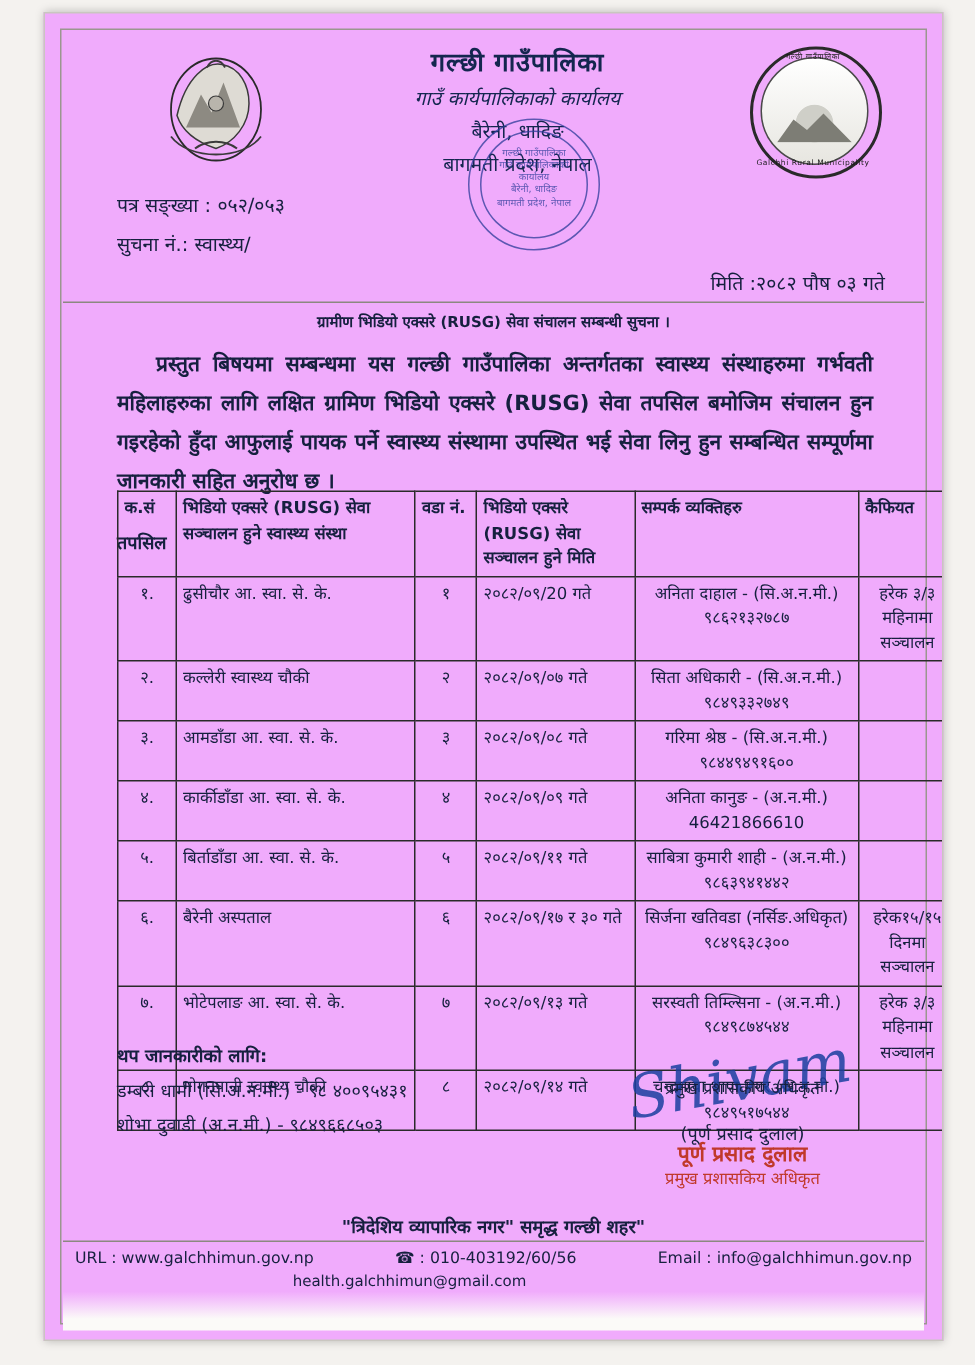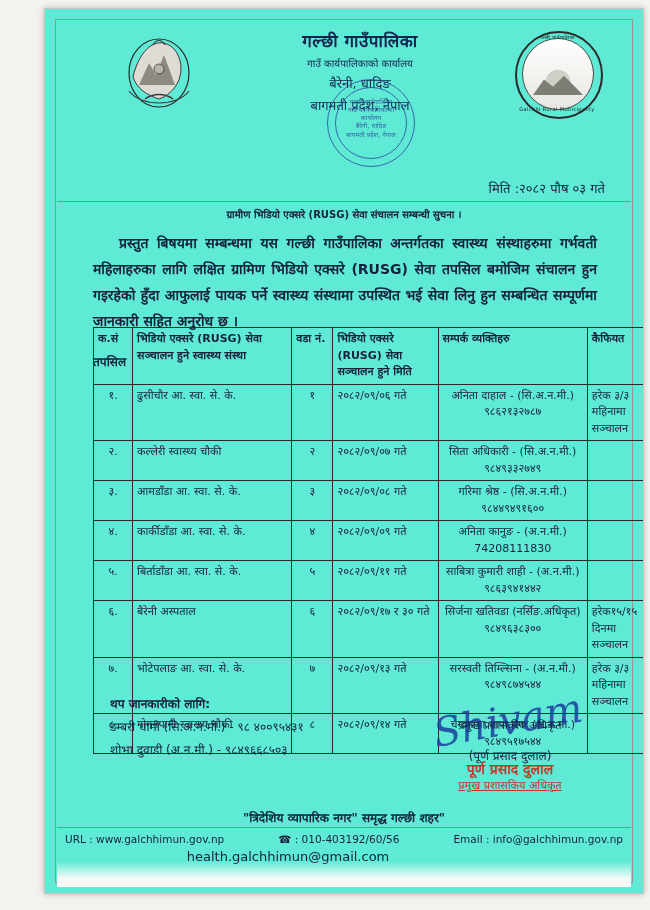--- a/index.html
+++ b/index.html
@@ -10,23 +10,23 @@
     overflow:hidden;
   }
   .page{
     position:relative;
     width:650px;height:910px;
     background:#f4f2ef;
     box-sizing:border-box;
   }
   .sheet{
     position:absolute;
-    left:44px;top:8px;
+    left:29px;top:8px;
     width:598px;height:884px;
-    background:#5eead4;
+    background:#f0abfc;
     border:1px solid #c9c6c0;
     box-shadow:0 0 6px rgba(0,0,0,.25);
     overflow:hidden;
   }
   .inner-border{
     position:absolute;
     left:10px;top:10px;right:10px;bottom:10px;
     border:1px solid #9a968f;
   }
   
@@ -61,21 +61,21 @@
     position:absolute;left:0;width:84px;text-align:center;
     font-size:5px;letter-spacing:.4px;color:#1a1a1a;
   }
   .logo-top-text{top:3px;}
   .logo-bottom-text{bottom:3px;}
   .head-lines{
     position:absolute;left:165px;top:6px;width:300px;text-align:center;
     color:#14264f;
   }
   .hl1{font-size:17px;font-weight:bold;letter-spacing:.5px;}
-  .hl2{font-size:10px;margin-top:4px;}
+  .hl2{font-size:13px;margin-top:4px;font-style:italic;}
   .hl3{font-size:13px;margin-top:4px;}
   .hl4{font-size:13px;margin-top:4px;}
   .seal{
     position:absolute;left:282px;top:56px;width:88px;height:88px;
     border-radius:50%;border:1.5px solid #2c3c9a;opacity:.75;
     color:#2c3c9a;font-size:6.5px;text-align:center;line-height:1.25;
     padding-top:18px;box-sizing:border-box;
   }
   .seal .sealline{display:block;}
   .seal:after{
@@ -118,25 +118,25 @@
     padding:3px 4px;
     vertical-align:top;
     line-height:1.5;
   }
   table.main th{font-weight:bold;text-align:left;}
   .c-sn{width:30px;text-align:center;}
   .c-org{width:150px;}
   .c-ward{width:32px;text-align:center;}
   .c-date{width:96px;}
   .c-person{width:140px;text-align:center;}
-  .c-remark{width:56px;}
+  .c-remark{width:56px;text-align:center;}
   .ph{display:block;}
   
   .addinfo{
-    position:absolute;left:48px;top:684px;font-size:12px;color:#16203f;line-height:1.9;margin-left:17px;
+    position:absolute;left:48px;top:684px;font-size:12px;color:#16203f;line-height:1.9;
   }
   .addinfo .t{font-weight:bold;}
   .sign-area{
     position:absolute;left:360px;top:688px;width:210px;text-align:center;color:#16203f;
   }
   .sig-scribble{
     position:absolute;left:20px;top:0px;width:170px;height:70px;
     color:#1b3fa0;font-size:40px;font-family:"DejaVu Serif",serif;
     font-style:italic;transform:rotate(-10deg);opacity:.85;
   }
@@ -147,38 +147,38 @@
   .sign-role{
     position:absolute;left:0;top:20px;width:210px;text-align:center;
     font-size:11px;color:#16203f;
   }
   .stamp-name{
     position:absolute;left:0;top:62px;width:210px;text-align:center;
     font-size:14px;font-weight:bold;color:#c0392b;
   }
   .stamp-role{
     position:absolute;left:0;top:80px;width:210px;text-align:center;
-    font-size:11px;color:#c0392b;text-decoration:underline;
+    font-size:11px;color:#c0392b;
   }
   
   .slogan{
     position:absolute;left:0;top:800px;width:598px;text-align:center;
     font-size:12px;font-weight:bold;color:#16203f;
   }
   .botline{
     position:absolute;left:12px;top:818px;width:574px;height:1px;background:#8c8880;
   }
   .contacts{
     position:absolute;left:20px;top:824px;width:558px;
     display:flex;justify-content:space-between;
     font-size:10.5px;color:#16203f;
   }
   .email2{
     position:absolute;left:0;top:840px;width:486px;text-align:center;
-    font-size:13px;color:#16203f;
+    font-size:10px;color:#16203f;
   }
   .fade{
     position:absolute;left:12px;top:852px;width:574px;height:26px;
     background:linear-gradient(rgba(251,250,248,0),rgba(251,250,248,1) 70%);
   }
   .emblem-svg{width:72px;height:78px;}
 </style>
 </head>
 <body>
 
@@ -218,20 +218,24 @@
       <div class="emblem-right">
         <div class="logo-circle"></div>
         <div class="logo-inner">
           <div class="logo-hill"></div>
         </div>
         <div class="logo-top-text">गल्छी गाउँपालिका</div>
         <div class="logo-bottom-text">Galchhi Rural Municipality</div>
       </div>
     </div>
 
+    <div class="refblock">
+      <div>पत्र सङ्ख्या : ०५२/०५३</div>
+      <div>सुचना नं.: स्वास्थ्य/</div>
+    </div>
     <div class="dateline">मिति :२०८२ पौष ०३ गते</div>
 
     <div class="rule"></div>
 
     <div class="doc-title">ग्रामीण भिडियो एक्सरे (RUSG) सेवा संचालन सम्बन्धी सुचना ।</div>
     <div class="para">
       <span class="indent"></span><span>प्रस्तुत बिषयमा सम्बन्धमा यस गल्छी गाउँपालिका अन्तर्गतका स्वास्थ्य संस्थाहरुमा गर्भवती महिलाहरुका लागि लक्षित ग्रामिण भिडियो एक्सरे (RUSG) सेवा तपसिल बमोजिम संचालन हुन गइरहेको हुँदा आफुलाई पायक पर्ने स्वास्थ्य संस्थामा उपस्थित भई सेवा लिनु हुन सम्बन्धित सम्पूर्णमा जानकारी सहित अनुरोध छ ।</span>
     </div>
     <div class="tapasil">तपसिल</div>
 
@@ -244,21 +248,21 @@
           <th class="c-date">भिडियो एक्सरे (RUSG) सेवा सञ्चालन हुने मिति</th>
           <th class="c-person">सम्पर्क व्यक्तिहरु</th>
           <th class="c-remark">कैफियत</th>
         </tr>
       </thead>
       <tbody>
         <tr>
           <td class="c-sn">१.</td>
           <td class="c-org">ढुसीचौर आ. स्वा. से. के.</td>
           <td class="c-ward">१</td>
-          <td class="c-date">२०८२/०९/०६ गते</td>
+          <td class="c-date">२०८२/०९/20 गते</td>
           <td class="c-person">
             <span class="ph">अनिता दाहाल - (सि.अ.न.मी.)</span>
             <span class="ph">९८६२१३२७८७</span>
           </td>
           <td class="c-remark">हरेक ३/३ महिनामा सञ्चालन</td>
         </tr>
         <tr>
           <td class="c-sn">२.</td>
           <td class="c-org">कल्लेरी स्वास्थ्य चौकी</td>
           <td class="c-ward">२</td>
@@ -280,21 +284,21 @@
           </td>
           <td class="c-remark"></td>
         </tr>
         <tr>
           <td class="c-sn">४.</td>
           <td class="c-org">कार्कीडाँडा आ. स्वा. से. के.</td>
           <td class="c-ward">४</td>
           <td class="c-date">२०८२/०९/०९ गते</td>
           <td class="c-person">
             <span class="ph">अनिता कानुङ - (अ.न.मी.)</span>
-            <span class="ph">74208111830</span>
+            <span class="ph">46421866610</span>
           </td>
           <td class="c-remark"></td>
         </tr>
         <tr>
           <td class="c-sn">५.</td>
           <td class="c-org">बिर्ताडाँडा आ. स्वा. से. के.</td>
           <td class="c-ward">५</td>
           <td class="c-date">२०८२/०९/११ गते</td>
           <td class="c-person">
             <span class="ph">साबित्रा कुमारी शाही - (अ.न.मी.)</span>

